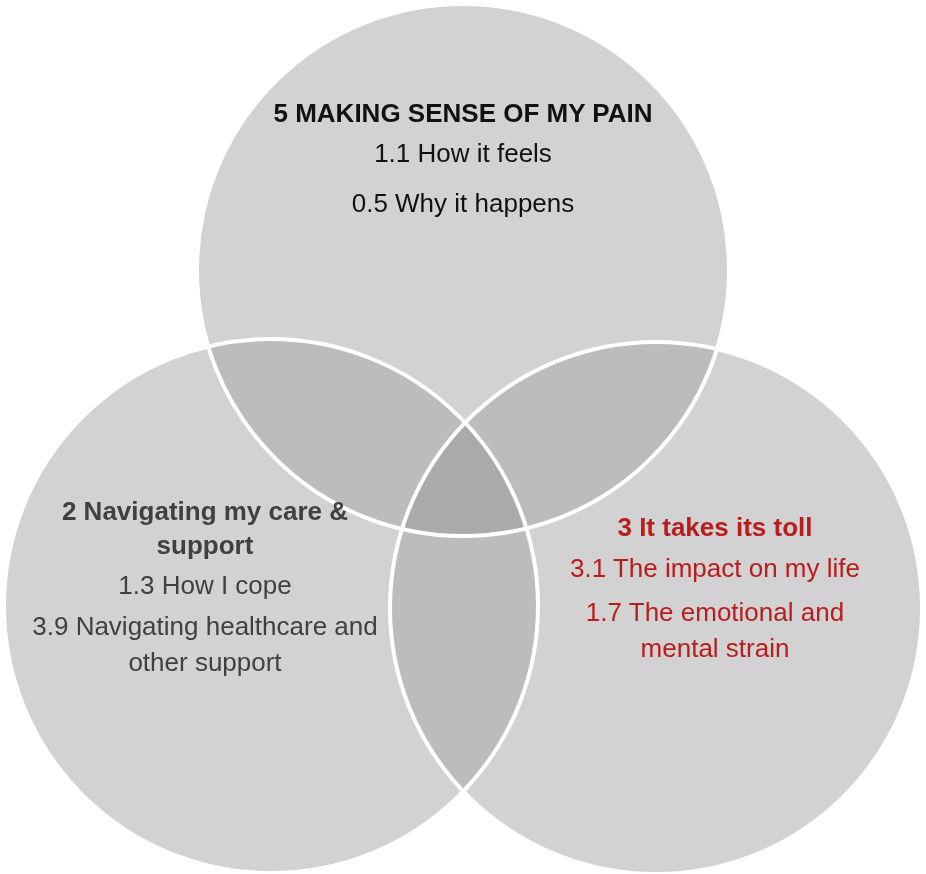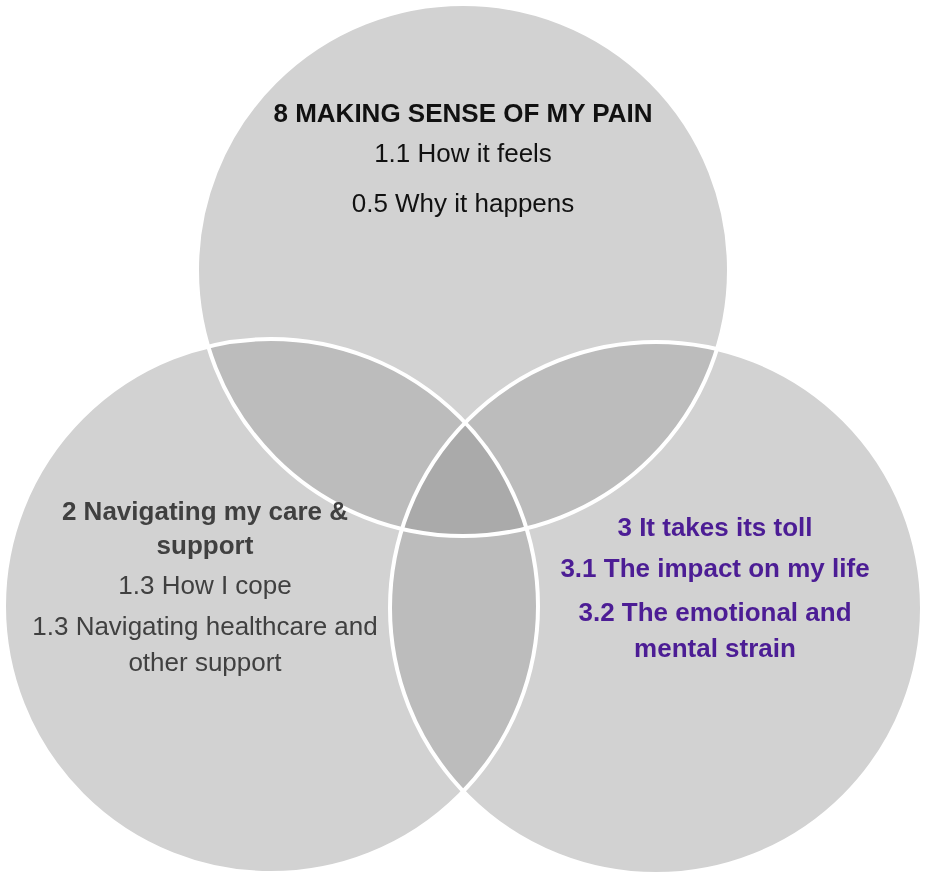--- a/index.html
+++ b/index.html
@@ -21,21 +21,21 @@
       font-size: 26px;
       line-height: 34px;
       margin: 0 0 16px 0;
     }
     #block-1 { left: 263px; top: 96px; width: 400px; }
     #block-1 .item { margin-bottom: 16px; text-align: center; }
     #block-2 { left: 30px; top: 494px; width: 350px; }
     #block-2 .item { margin-bottom: 6px; }
     #block-2 .item.multi { line-height: 36px; }
     #block-3 { left: 550px; top: 510px; width: 330px; }
-    #block-3 .item { margin-bottom: 8px; line-height: 36px; font-weight: bold; }
+    #block-3 .item { margin-bottom: 8px; line-height: 36px; }
   </style>
 </head>
 <body>
 
 <svg class="venn" viewBox="0 0 926 874" xmlns="http://www.w3.org/2000/svg">
   <defs>
     <clipPath id="clip-top">
         <circle cx="463" cy="270" r="266"></circle>
       </clipPath>
     <clipPath id="clip-left">
@@ -63,28 +63,28 @@
       <circle class="ov3" cx="656" cy="608" r="266" fill="#aaaaaa"></circle>
     </g>
   </g>
 
   <circle class="outline" cx="463" cy="270" r="266" fill="none" stroke="#ffffff" stroke-width="4"></circle>
   <circle class="outline" cx="271" cy="606" r="267" fill="none" stroke="#ffffff" stroke-width="4"></circle>
   <circle class="outline" cx="656" cy="608" r="266" fill="none" stroke="#ffffff" stroke-width="4"></circle>
 </svg>
 
 <div class="label-block" id="block-1" style="color: rgb(17, 17, 17);">
-  <div class="title">8 MAKING SENSE OF MY PAIN</div>
+  <div class="title">5 MAKING SENSE OF MY PAIN</div>
   <div class="item">1.1 How it feels</div>
   <div class="item">0.5 Why it happens</div>
 </div>
 
 <div class="label-block" id="block-2" style="color: #404040;">
   <div class="title">2 Navigating my care &amp; support</div>
   <div class="item">1.3 How I cope</div>
-  <div class="item multi">1.3 Navigating healthcare and other support</div>
+  <div class="item multi">3.9 Navigating healthcare and other support</div>
 </div>
 
-<div class="label-block" id="block-3" style="color: #4c1d95;">
+<div class="label-block" id="block-3" style="color: #b91c1c;">
   <div class="title">3 It takes its toll</div>
   <div class="item">3.1 The impact on my life</div>
-  <div class="item">3.2 The emotional and mental strain</div>
+  <div class="item">1.7 The emotional and mental strain</div>
 </div>
 
 </body></html>

